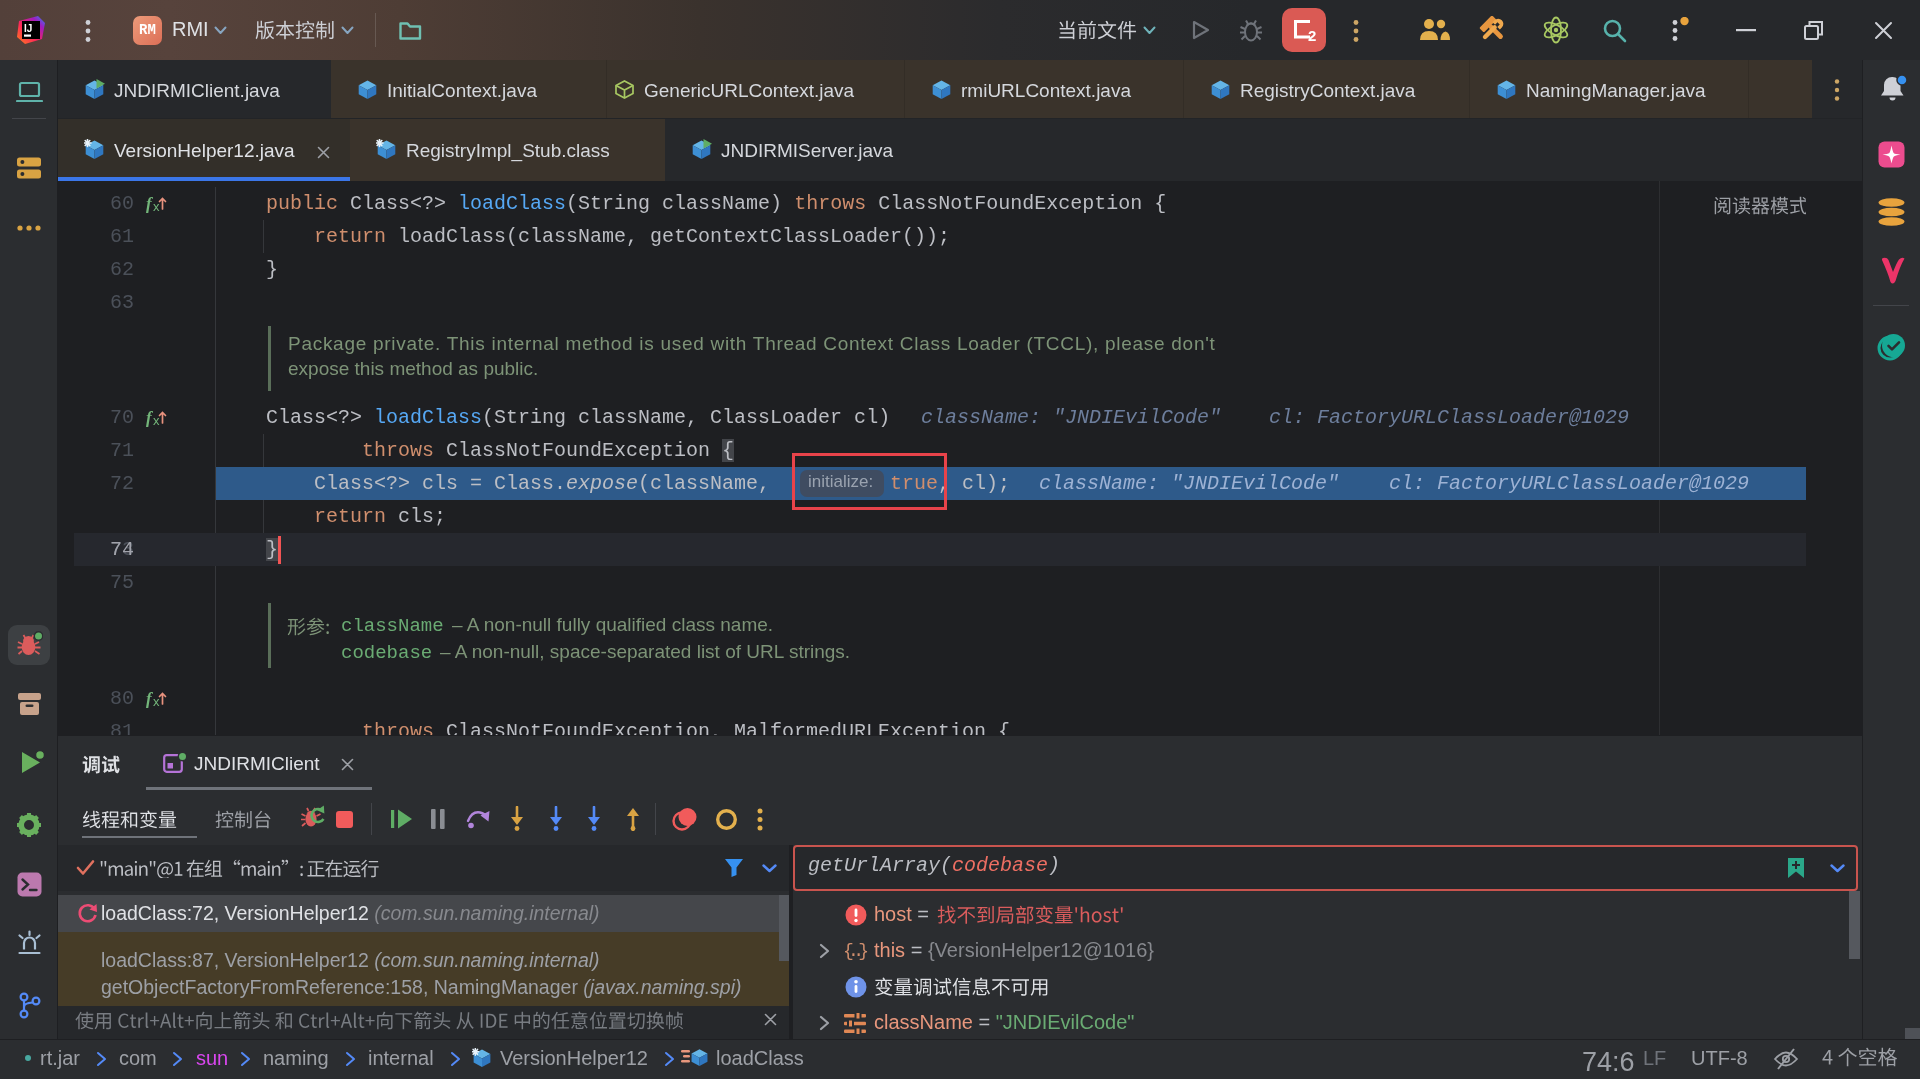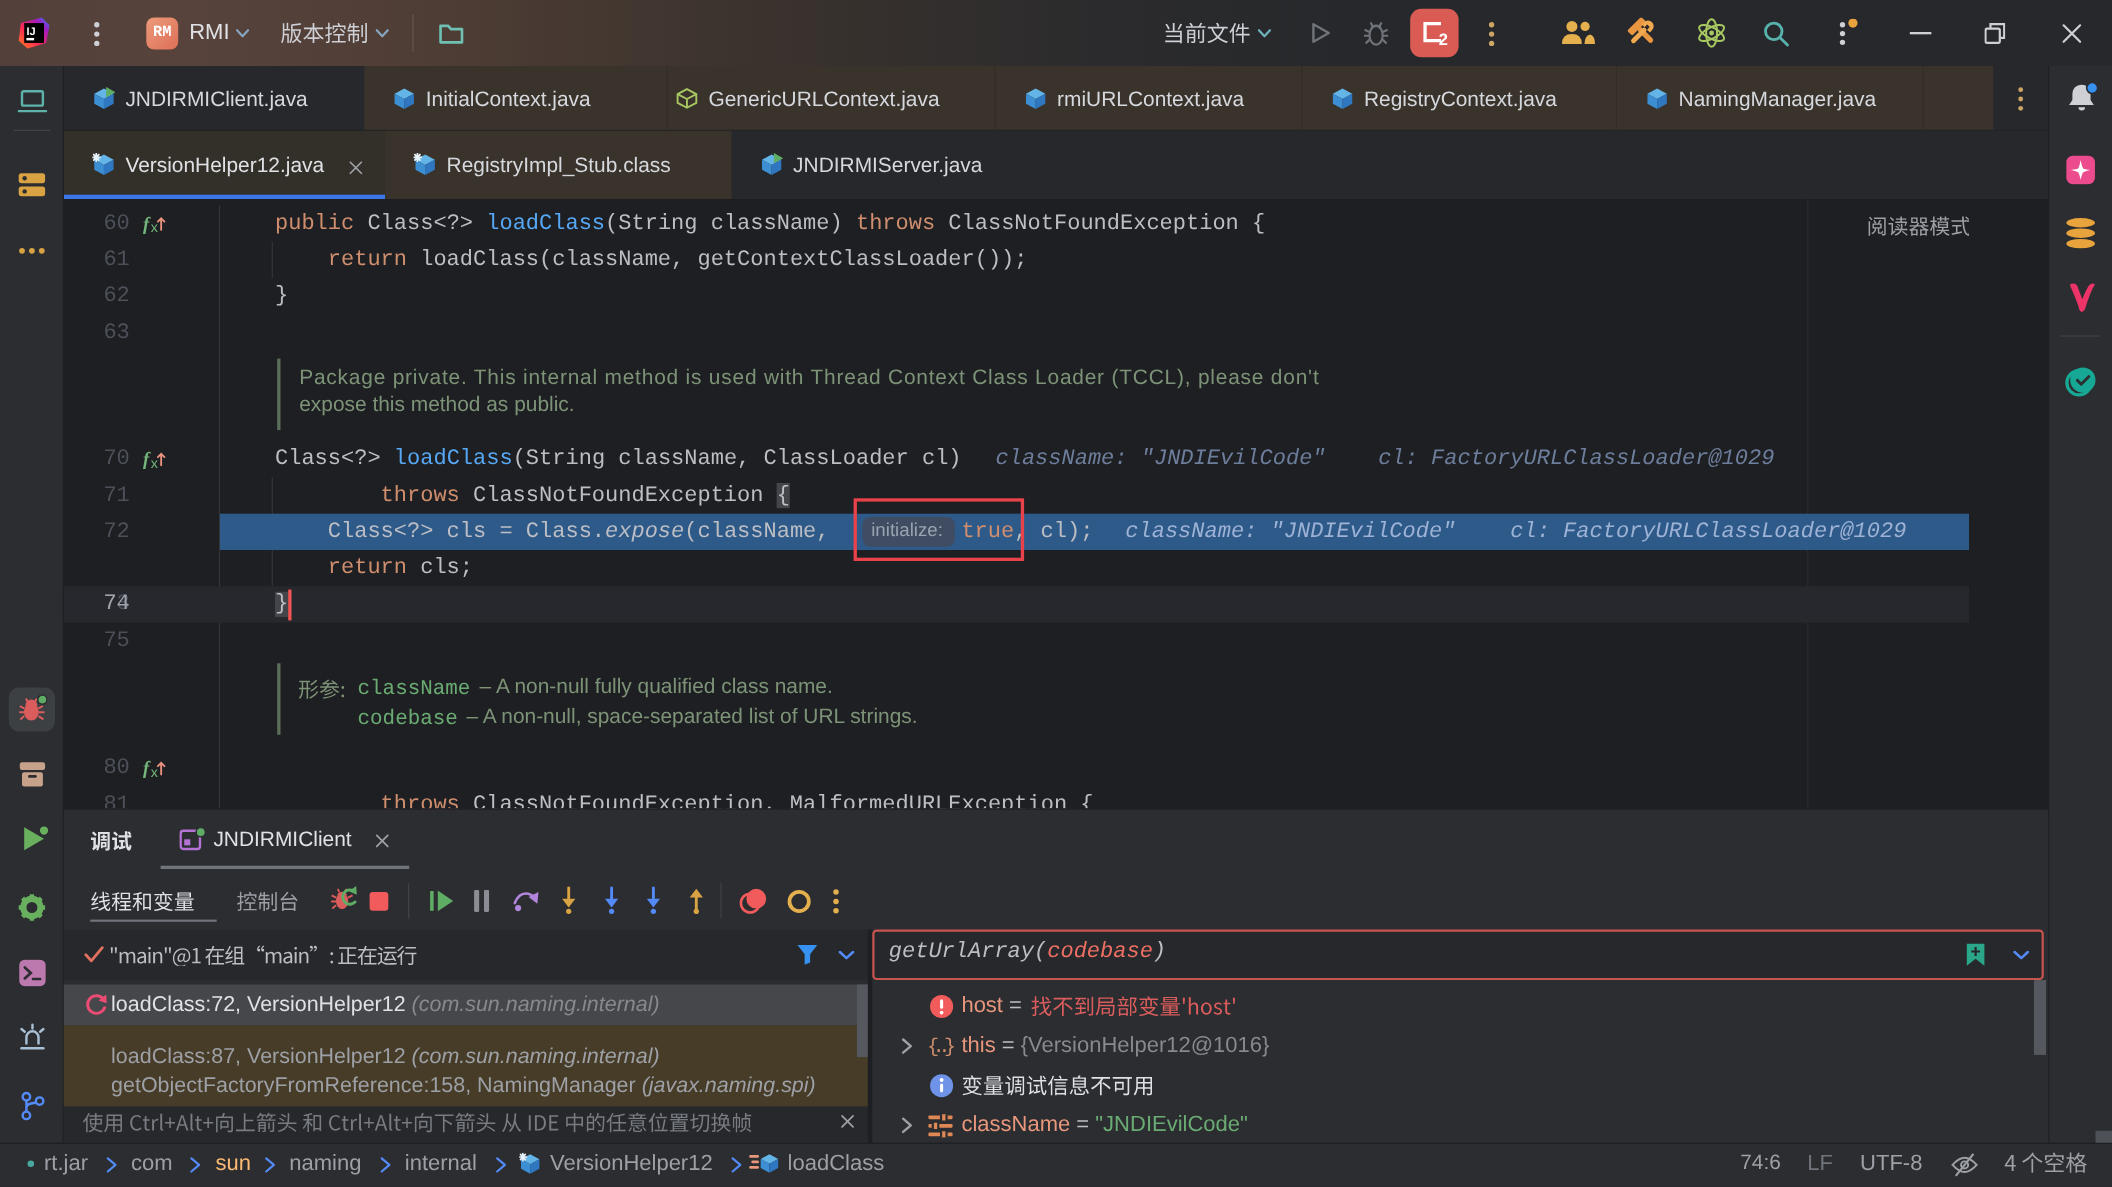--- a/index.html
+++ b/index.html
@@ -308,21 +308,21 @@
 <svg class="r" style="left:1881px;top:256px" width="25" height="30" viewBox="0 0 25 30">
 <path fill="#ec3468" d="M2 2 Q6 1 7.5 4 L12 16 Q16 6 18 3.5 Q21 0.5 23.5 2.5 Q19 10 14.5 25 Q12 29.5 9.5 26 Q7 17 1 4 Q0.5 2.5 2 2 Z"></path>
   </svg>
 <div class="r" style="left:1873px;top:305px;width:36px;height:1px;background:#43454a;"></div>
 <svg class="r" style="left:1877px;top:332px" width="30" height="30" viewBox="0 0 30 30">
 <circle cx="13" cy="16" r="11" fill="none" stroke="#16a894" stroke-width="3"></circle>
 <circle cx="16.5" cy="13.5" r="11.5" fill="#16a894"></circle>
 <path fill="none" stroke="#2b2d30" stroke-width="2.6" stroke-linecap="round" stroke-linejoin="round" d="M11.5 13.8 L15 17.3 L22 10.3"></path>
   </svg>
 <div class="r" style="left:58px;top:181px;width:1804px;height:554px;background:#1e1f22;overflow:hidden;"></div>
-<div class="r" style="left:58px;top:181px;width:1732px;height:554px;overflow:hidden;">
+<div class="r" style="left:74px;top:181px;width:1732px;height:554px;overflow:hidden;">
     <div class="r" style="left:1585px;top:0;width:1px;height:554px;background:#2d2e31;"></div>
     <div class="r" style="left:141px;top:6px;width:1px;height:548px;background:#35373b;"></div>
     <div class="r" style="left:189px;top:39px;width:1px;height:33px;background:#35373b;"></div>
     <div class="r" style="left:189px;top:253px;width:1px;height:99px;background:#35373b;"></div>
     <div class="r" style="left:142px;top:286px;width:1658px;height:33px;background:#2e5a8a;"></div>
     <div class="r" style="left:0;top:352px;width:1790px;height:33px;background:#26282e;"></div>
     <div class="code r" style="left:12px;top:6px;width:48px;text-align:right;color:#4b5059;">60</div>
     <svg class="r" style="left:72px;top:13px" width="22" height="20" viewBox="0 0 22 20">
       <text x="0" y="15" font-size="17" font-style="italic" font-weight="bold" fill="#73b57a" font-family="Liberation Serif">f</text>
       <text x="7" y="17" font-size="13" fill="#73b57a" font-family="Liberation Sans">x</text>
@@ -559,21 +559,21 @@
 <div class="r" style="left:0;top:1039px;width:1920px;height:40px;background:#2b2d30;border-top:1px solid #1e1f22;"></div>
 <div class="r" style="left:25px;top:1055px;width:6px;height:6px;border-radius:3px;background:#48a8a0;"></div>
 <div class="r" style="left:40px;top:1047px;font-size:20px;color:#9da0a6;">rt.jar</div>
 <svg class="r" style="left:96px;top:1051px" width="11" height="16" viewBox="0 0 11 16">
     <path fill="none" stroke="#548af7" stroke-width="2" stroke-linecap="round" stroke-linejoin="round" d="M2 2 L9 8 L2 14"></path>
   </svg>
 <div class="r" style="left:119px;top:1047px;font-size:20px;color:#9da0a6;">com</div>
 <svg class="r" style="left:172px;top:1051px" width="11" height="16" viewBox="0 0 11 16">
     <path fill="none" stroke="#548af7" stroke-width="2" stroke-linecap="round" stroke-linejoin="round" d="M2 2 L9 8 L2 14"></path>
   </svg>
-<div class="r" style="left:196px;top:1047px;font-size:20px;color:#fdba74;">sun</div>
+<div class="r" style="left:196px;top:1047px;font-size:20px;color:#d946ef;">sun</div>
 <svg class="r" style="left:240px;top:1051px" width="11" height="16" viewBox="0 0 11 16">
     <path fill="none" stroke="#548af7" stroke-width="2" stroke-linecap="round" stroke-linejoin="round" d="M2 2 L9 8 L2 14"></path>
   </svg>
 <div class="r" style="left:263px;top:1047px;font-size:20px;color:#9da0a6;">naming</div>
 <svg class="r" style="left:345px;top:1051px" width="11" height="16" viewBox="0 0 11 16">
     <path fill="none" stroke="#548af7" stroke-width="2" stroke-linecap="round" stroke-linejoin="round" d="M2 2 L9 8 L2 14"></path>
   </svg>
 <div class="r" style="left:368px;top:1047px;font-size:20px;color:#9da0a6;">internal</div>
 <svg class="r" style="left:450px;top:1051px" width="11" height="16" viewBox="0 0 11 16">
     <path fill="none" stroke="#548af7" stroke-width="2" stroke-linecap="round" stroke-linejoin="round" d="M2 2 L9 8 L2 14"></path>
@@ -596,21 +596,21 @@
 <path fill="#2f77c0" d="M19.3 6.2 L10.5 10.9 L10.5 20 L19.3 15.3 Z"></path>
   </svg>
 <svg class="r" style="left:681px;top:1050px" width="10" height="14" viewBox="0 0 10 14">
     <g fill="#e8977d">
       <rect x="0" y="0" width="9" height="2.6" rx="1.3"></rect>
       <rect x="2" y="5" width="7" height="2.6" rx="1.3"></rect>
       <rect x="0" y="10" width="9" height="2.6" rx="1.3"></rect>
     </g>
   </svg>
 <div class="r" style="left:716px;top:1047px;font-size:20px;color:#9da0a6;">loadClass</div>
-<div class="r" style="left:1582px;top:1047px;font-size:19px;color:#9da0a6;">74:6</div>
+<div class="r" style="left:1582px;top:1047px;font-size:27px;color:#9da0a6;">74:6</div>
 <div class="r" style="left:1643px;top:1047px;font-size:20px;color:#6f737a;">LF</div>
 <div class="r" style="left:1691px;top:1047px;font-size:20px;color:#9da0a6;">UTF-8</div>
 <svg class="r" style="left:1772px;top:1047px" width="28" height="24" viewBox="0 0 28 24">
 <g fill="none" stroke="#9da0a6" stroke-width="1.8">
 <path d="M3 12 Q9 5.5 14 5.5 Q19 5.5 25 12 Q19 18.5 14 18.5 Q9 18.5 3 12 Z"></path>
 <circle cx="14" cy="12" r="3.2"></circle>
       <path d="M22 2 L6 22" stroke-width="2"></path>
     </g>
   </svg>
 <svg style="position:absolute;left:1822px;top:1047.0px;" width="75.6" height="20.0" viewBox="0 0 75.58 20.00">

